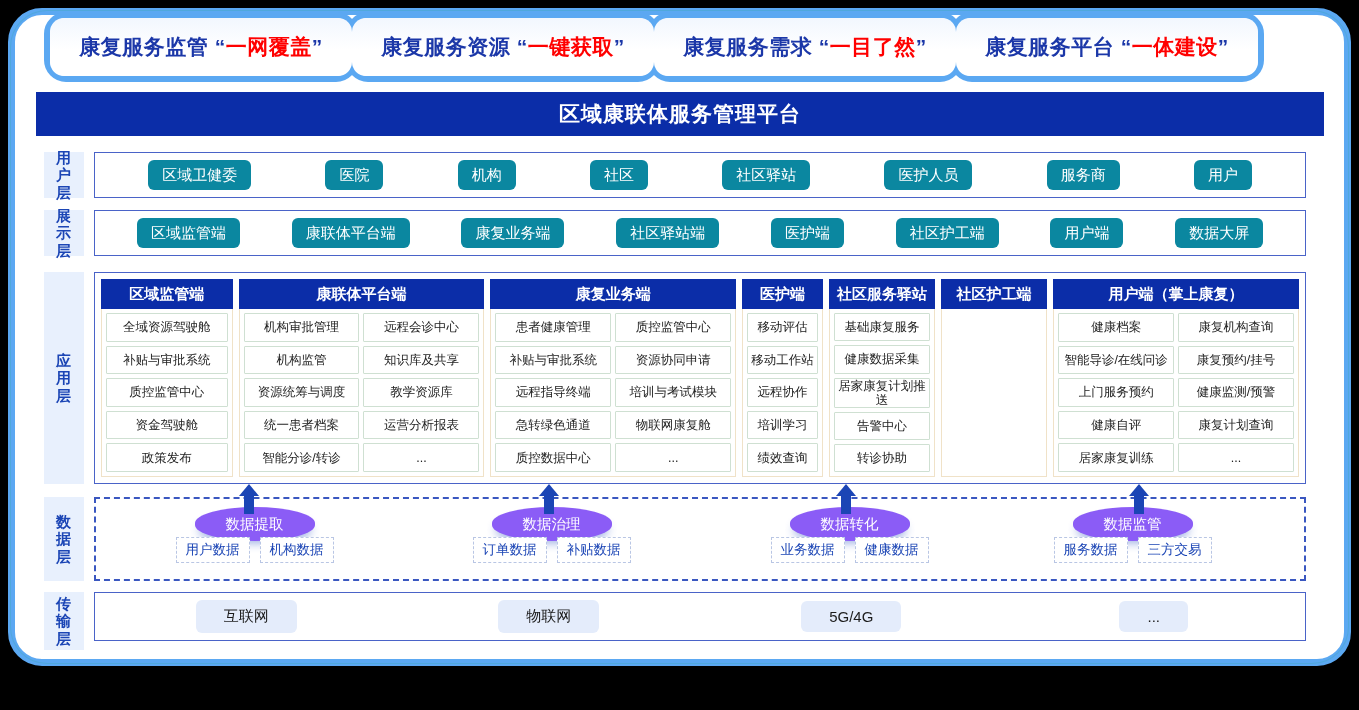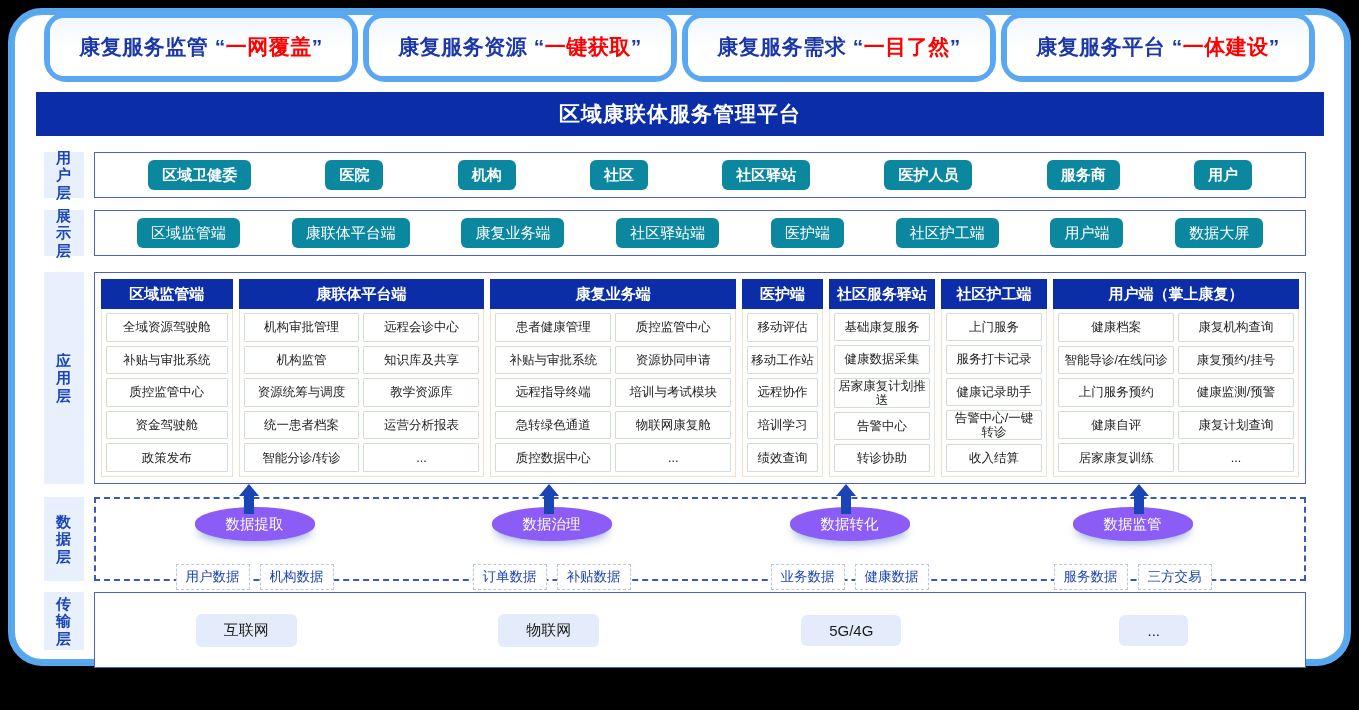--- a/index.html
+++ b/index.html
@@ -24,21 +24,20 @@
     border-radius:36px; pointer-events:none;
     box-shadow: 0 0 0 1px rgba(60,170,180,.35);
   }
 
   
   .banners {
     position: absolute;
     left: 8px; top: 6px;
     width: 1343px; height: 78px;
     display: flex;
-    justify-content: space-between;
     padding: 0 42px;
     z-index: 6;
   }
   .banner-wrap{
     position:relative;
     width: 302px; height: 58px;
     margin-top: 12px;
   }
   .banner-wrap::before{
     content:""; position:absolute; left:-6px; top:-6px; right:-6px; bottom:-6px;
@@ -205,37 +204,37 @@
     border-radius: 60px / 16px;
     color:#ffffff;
     font-size:14.5px;
     display:flex; align-items:center; justify-content:center;
     white-space:nowrap;
     box-shadow: 0 6px 10px -4px rgba(30,70,190,.45);
   }
   .tagrow{
     position:absolute;
     left:50%; transform:translateX(-50%);
-    top: 65px;
+    top: 38px;
     display:flex; gap: 10px;
   }
   .tag{
     border: 1px dashed #b9c6e4;
     background:#ffffff;
     color:#1b45b5;
     font-size:13.5px;
     padding: 3px 9px;
     white-space:nowrap;
   }
 
   
   .trans-box{
     position:absolute;
     left: 94px; top: 592px;
-    width: 1212px; height: 76px;
+    width: 1212px; height: 49px;
     border: 1px solid #4a63c8;
     background:#ffffff;
     z-index:3;
     display:flex;
     align-items:center;
   }
   .trans-cell{
     flex:1;
     display:flex; align-items:center; justify-content:center;
   }
@@ -305,21 +304,21 @@
     <span>数</span>
     <span>据</span>
     <span>层</span>
   </div>
 <div class="layer-label" style="top:592px;height:58px;" id="lbl-trans">
     <span>传</span>
     <span>输</span>
     <span>层</span>
   </div>
 
-<div class="row-box" style="top:152px;width:1212px;height:46px;font-weight:bold;">
+<div class="row-box" style="top:152px;width:1212px;height:46px;">
   <div class="pill-row" id="user-pills" style="justify-content:space-around;">
       <div class="pill">区域卫健委</div>
       <div class="pill">医院</div>
       <div class="pill">机构</div>
       <div class="pill">社区</div>
       <div class="pill">社区驿站</div>
       <div class="pill">医护人员</div>
       <div class="pill">服务商</div>
       <div class="pill">用户</div>
     </div>
@@ -408,29 +407,20 @@
           <div class="app-item">基础康复服务</div>
           <div class="app-item">健康数据采集</div>
           <div class="app-item wrap">居家康复计划推送</div>
           <div class="app-item">告警中心</div>
           <div class="app-item">转诊协助</div>
         </div>
       </div>
     </div>
     <div class="app-col" style="flex: 0.82 1 0%;">
       <div class="app-col-head">社区护工端</div>
-      <div class="app-col-body">
-        <div class="app-sub">
-          <div class="app-item">上门服务</div>
-          <div class="app-item">服务打卡记录</div>
-          <div class="app-item">健康记录助手</div>
-          <div class="app-item wrap">告警中心/一键转诊</div>
-          <div class="app-item">收入结算</div>
-        </div>
-      </div>
     </div>
     <div class="app-col" style="flex: 1.92 1 0%;">
       <div class="app-col-head">用户端（掌上康复）</div>
       <div class="app-col-body">
         <div class="app-sub">
           <div class="app-item">健康档案</div>
           <div class="app-item wrap">智能导诊/在线问诊</div>
           <div class="app-item">上门服务预约</div>
           <div class="app-item">健康自评</div>
           <div class="app-item">居家康复训练</div>

